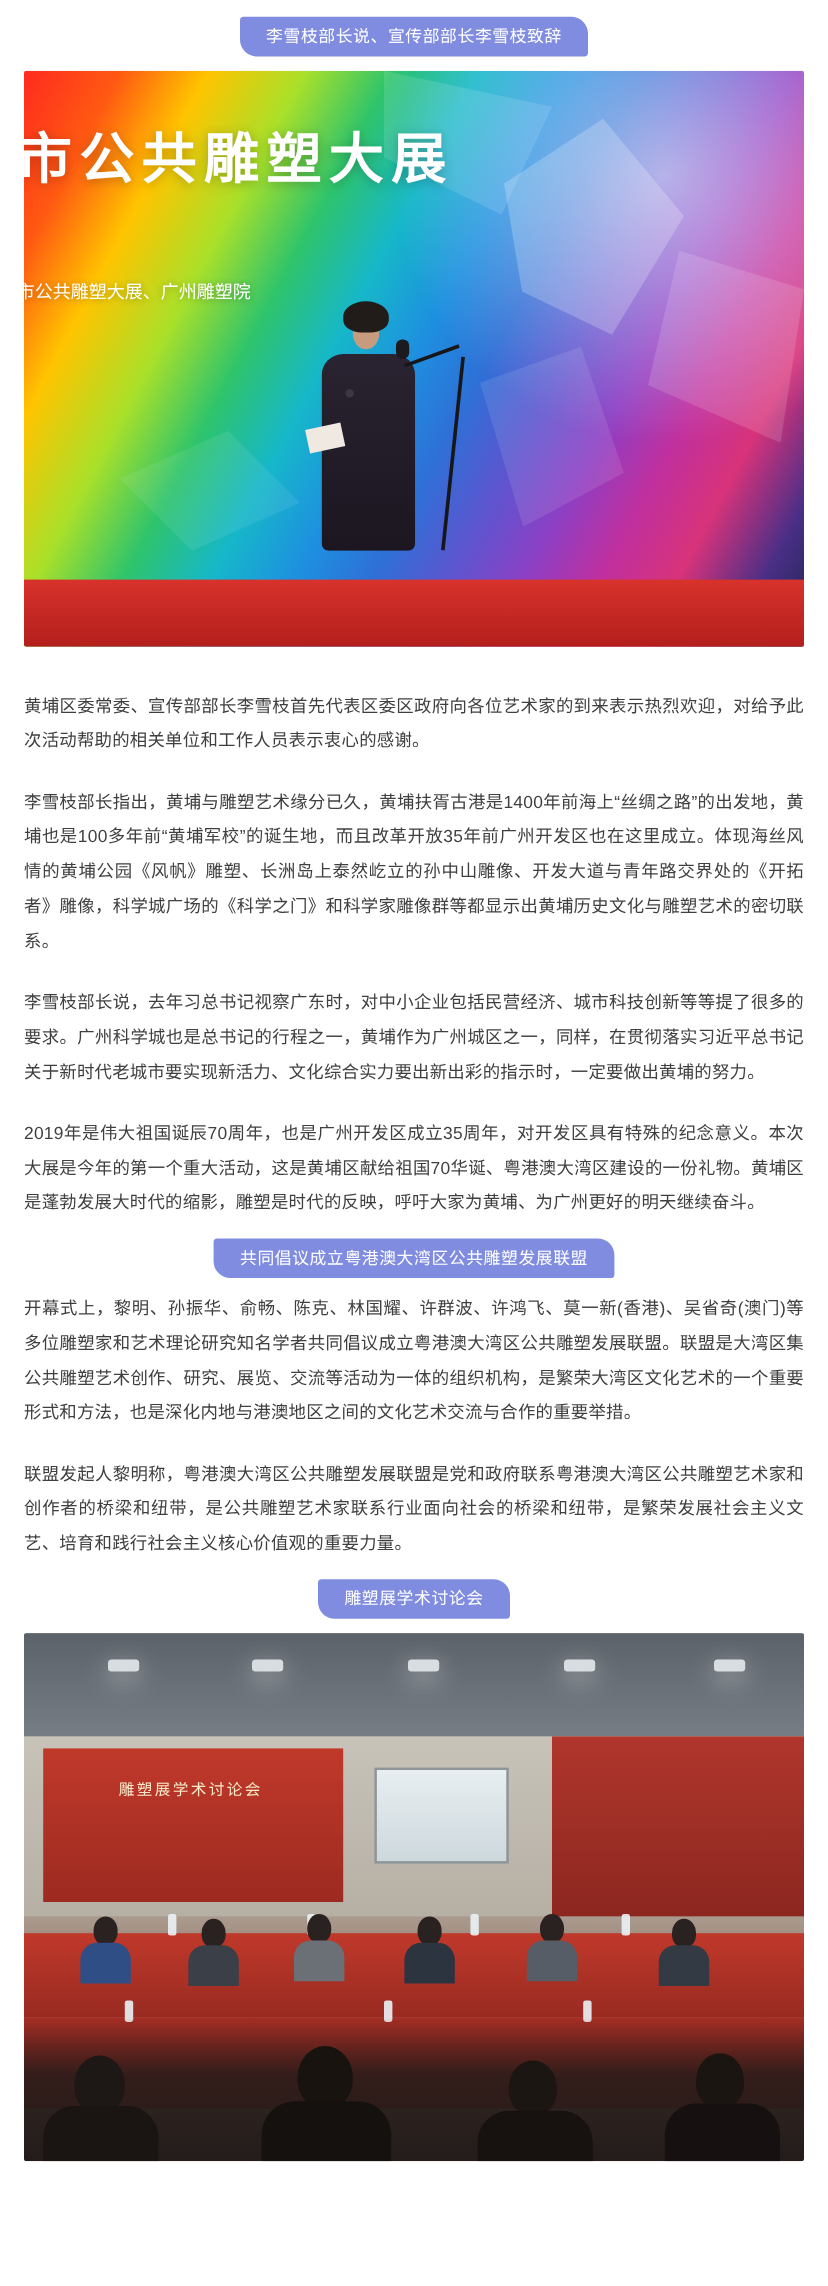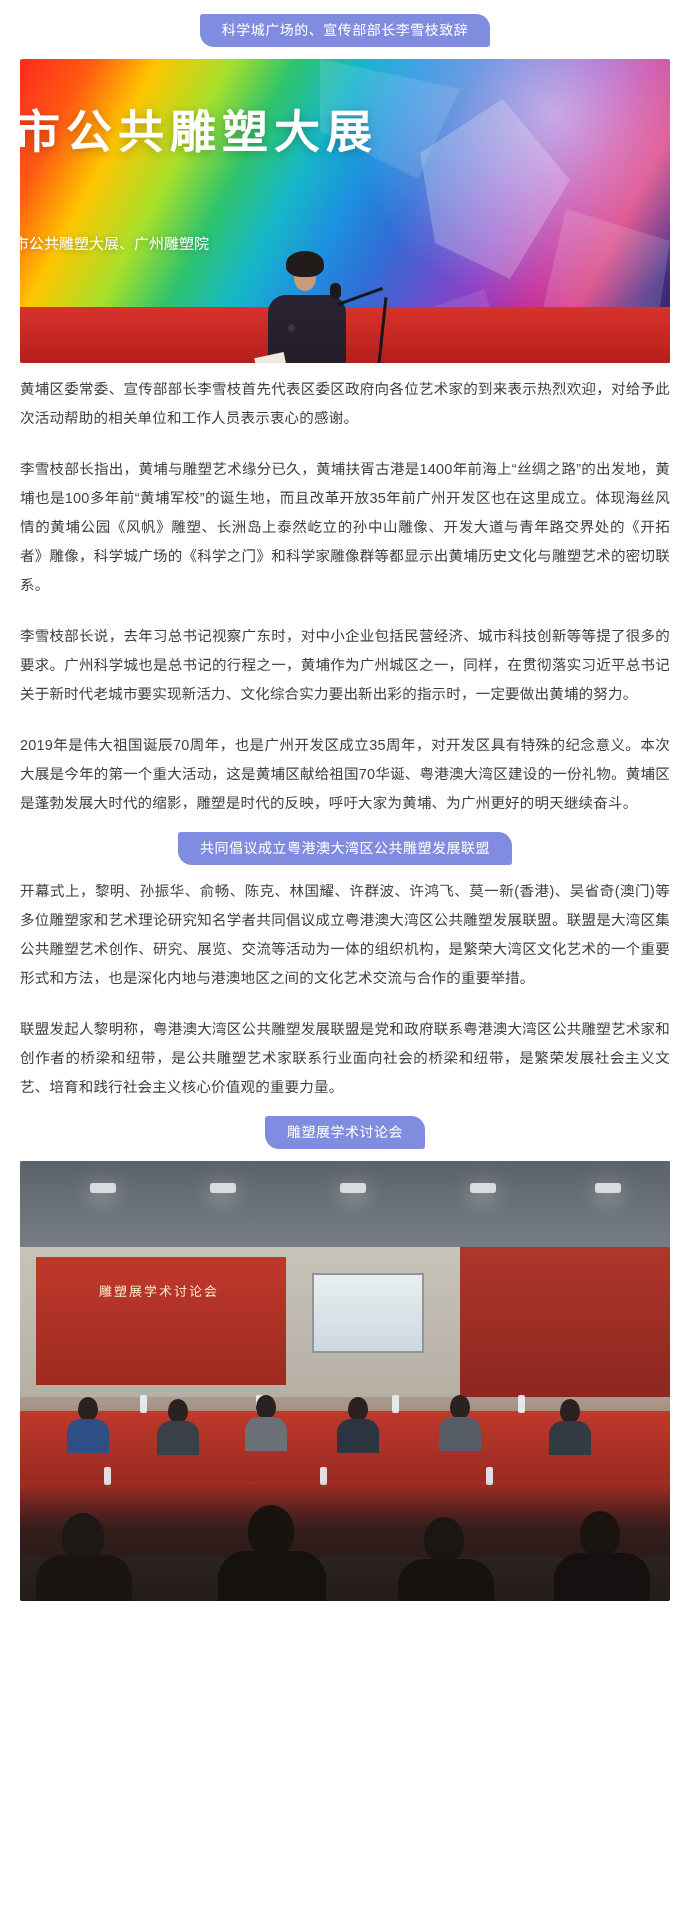--- a/index.html
+++ b/index.html
@@ -40,21 +40,21 @@
   .photo {
     width: 650px;
     margin: 0 20px;
     display: block;
     border-radius: 2px;
     overflow: hidden;
     position: relative;
   }
 
   .photo-1 {
-    height: 304px;
+    height: 480px;
     background:
       radial-gradient(circle at 82% 18%, rgba(255,255,255,0.55) 0%, rgba(255,255,255,0) 34%),
       linear-gradient(118deg,
         #ff2a1f 0%,
         #ff5a12 9%,
         #ffc400 17%,
         #a8e02a 26%,
         #2fc46b 34%,
         #16b7c9 42%,
         #1e8fe0 50%,
@@ -206,29 +206,29 @@
   }
   p.para {
     margin: 0 0 22px 0;
     font-size: 14.5px;
     line-height: 2.0;
     color: #3f3f3f;
     text-align: justify;
     letter-spacing: 0.2px;
   }
   p.para:last-child { margin-bottom: 0; }
-  .block-gap-top { padding-top: 12px; }
+  .block-gap-top { padding-top: 36px; }
 </style>
 </head>
 <body>
 
 <div class="page">
 
   <div class="pill-wrap">
-    <span class="pill">科学城广场的、宣传部部长李雪枝致辞</span>
+    <span class="pill">李雪枝部长说、宣传部部长李雪枝致辞</span>
   </div>
 
   <div class="photo photo-1">
     <div class="shard s4"></div>
     <div class="shard s1"></div>
     <div class="shard s2"></div>
     <div class="shard s3"></div>
     <div class="shard s5"></div>
 
     <div class="big-title">市公共雕塑大展</div>

